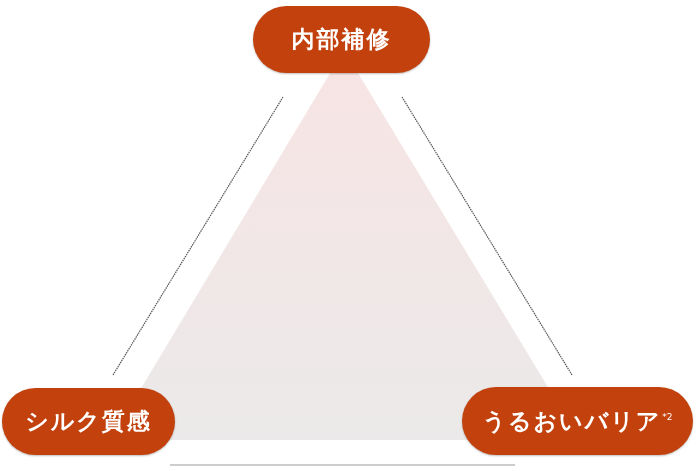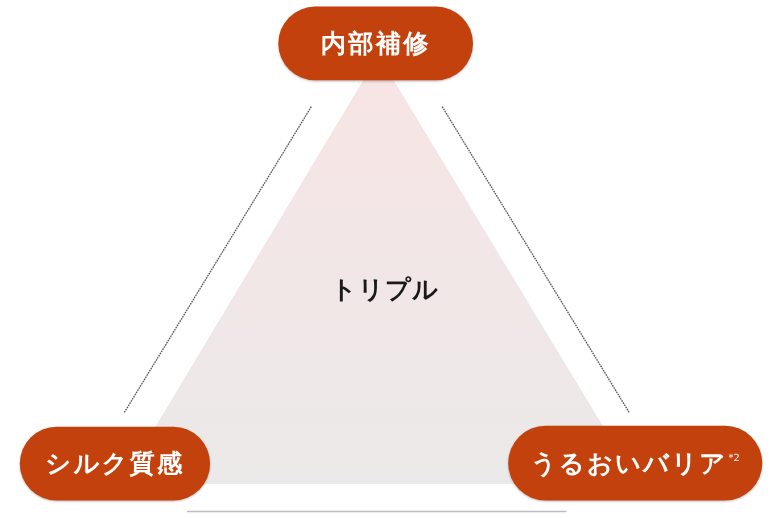--- a/index.html
+++ b/index.html
@@ -43,21 +43,21 @@
       top: -4px;
       margin-left: 1px;
     }
     .pill-top {
       left: 253px;
       top: 6px;
       width: 177px;
       height: 67px;
     }
     .pill-left {
-      left: 18px;
+      left: 2px;
       top: 388px;
       width: 173px;
       height: 67px;
     }
     .pill-right {
       left: 462px;
       top: 387px;
       width: 231px;
       height: 68px;
     }
@@ -100,14 +100,13 @@
 <div class="pill pill-left">
   <span>シルク質感</span>
 </div>
 
 <div class="pill pill-right">
   <span>うるおいバリア</span>
     <sup>*2</sup>
 </div>
 
 <div class="center-text">
-  <div>トリプル</div>
 </div>
 
 </body></html>

